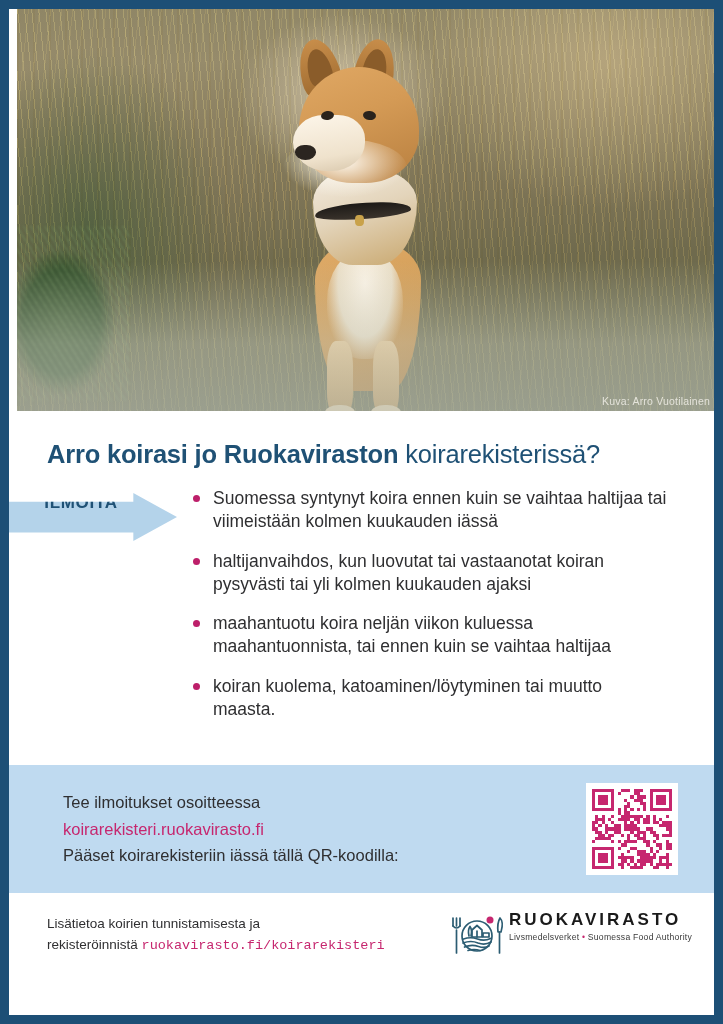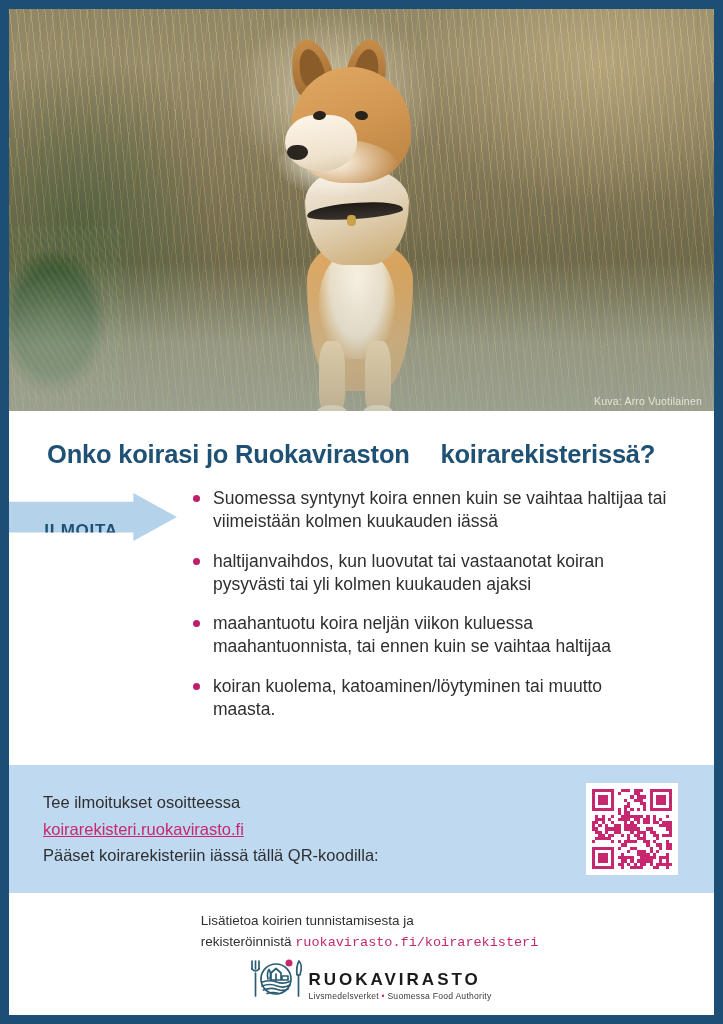--- a/index.html
+++ b/index.html
@@ -20,20 +20,21 @@
     overflow: hidden;
   }
 
   
   .photo-wrap {
     position: relative;
     width: 100%;
     height: 402px;
     overflow: hidden;
     background: #a16207;
+    margin-left: 8px;
   }
 
   .photo {
     position: absolute;
     inset: 0;
     background:
       radial-gradient(ellipse 150px 120px at 46% 22%, rgba(255,240,215,0.55), rgba(255,240,215,0) 70%),
       radial-gradient(ellipse 260px 200px at 84% 14%, rgba(208,186,140,0.55), rgba(150,130,95,0) 72%),
       radial-gradient(ellipse 200px 260px at 10% 55%, rgba(72,92,60,0.75), rgba(72,92,60,0) 70%),
       linear-gradient(178deg,
@@ -183,40 +184,40 @@
 
   
   .headline {
     padding: 28px 20px 0 38px;
     font-size: 25.5px;
     line-height: 1.18;
     color: #1f5175;
     font-weight: 600;
     letter-spacing: -0.2px;
   }
-  .headline .strong { font-weight: 700; margin-left: 24px; }
+  .headline .strong { font-weight: 400; }
 
   
   .content-row {
     position: relative;
     display: flex;
     align-items: flex-start;
     padding: 18px 0 0 0;
     min-height: 290px;
   }
 
   .ilmoita-arrow {
     position: relative;
     flex: 0 0 auto;
     margin-left: 0;
     margin-top: 6px;
     width: 168px;
     height: 48px;
     display: flex;
-    align-items: flex-end;
+    align-items: flex-start;
     justify-content: center;
     color: #1f5175;
     font-weight: 800;
     font-size: 17px;
     letter-spacing: 0.7px;
     background: #b4d3ea;
     clip-path: polygon(0 18%, 74% 18%, 74% 0, 100% 50%, 74% 100%, 74% 82%, 0 82%);
   }
   .ilmoita-arrow .arrow-label { transform: translateX(-12px); }
 
@@ -243,28 +244,28 @@
     height: 7px;
     border-radius: 50%;
     background: #bd1f6a;
   }
 
   
   .blue-band {
     position: relative;
     margin-top: 6px;
     background: #bfdaf0;
-    padding: 18px 24px 18px 34px;
+    padding: 18px 24px 18px 54px;
     min-height: 108px;
     display: flex;
     align-items: center;
     justify-content: space-between;
   }
   .band-text { font-size: 16.5px; line-height: 1.62; color: #2f2f31; }
-  .band-text .link { color: #c6276f; text-decoration: underline; }
+  .band-text .link { color: #c6276f; }
 
   .qr {
     flex: 0 0 auto;
     width: 92px; height: 92px;
     background: #ffffff;
     padding: 6px;
     margin-right: 12px;
   }
   .qr-inner {
     width: 100%; height: 100%;
@@ -274,30 +275,29 @@
   }
   .qr-inner i { display: block; }
   .qr-inner i.on { background: #c6276f; }
 
   
   .footer {
     display: flex;
     align-items: center;
     justify-content: space-between;
     padding: 18px 22px 16px 38px;
-    flex-direction: column;
   }
   .footer-text {
     font-size: 13.5px;
     line-height: 1.55;
     color: #2f2f31;
   }
   .footer-text .link { color: #c6276f; font-family: Liberation Mono, monospace; }
 
-  .logo { display: flex; align-items: flex-end; gap: 3px; }
+  .logo { display: flex; align-items: flex-start; gap: 3px; }
   .logo-mark { width: 58px; height: 48px; flex: 0 0 auto; }
   .logo-words { line-height: 1.1; }
   .logo-title {
     font-size: 17px;
     letter-spacing: 3.0px;
     color: #1a1a1a;
     font-weight: 700;
   }
   .logo-sub {
     font-size: 8.6px;
@@ -335,21 +335,21 @@
       <div class="eye-l"></div>
       <div class="eye-r"></div>
       <div class="nose"></div>
     </div>
 
     <div class="frost"></div>
     <div class="photo-credit">Kuva: Arro Vuotilainen</div>
   </div>
 
   <h1 class="headline">
-    <span>Onko koirasi jo Ruokaviraston </span><span class="strong">koirarekisterissä?</span>
+    <span>Arro koirasi jo Ruokaviraston </span><span class="strong">koirarekisterissä?</span>
   </h1>
 
   <div class="content-row">
     <div class="ilmoita-arrow">
       <span class="arrow-label">ILMOITA</span>
     </div>
     <ul class="bullets">
       <li>Suomessa syntynyt koira ennen kuin se vaihtaa haltijaa tai viimeistään kolmen kuukauden iässä</li>
       <li>haltijanvaihdos, kun luovutat tai vastaanotat koiran pysyvästi tai yli kolmen kuukauden ajaksi</li>
       <li>maahantuotu koira neljän viikon kuluessa maahantuonnista, tai ennen kuin se vaihtaa haltijaa</li>

